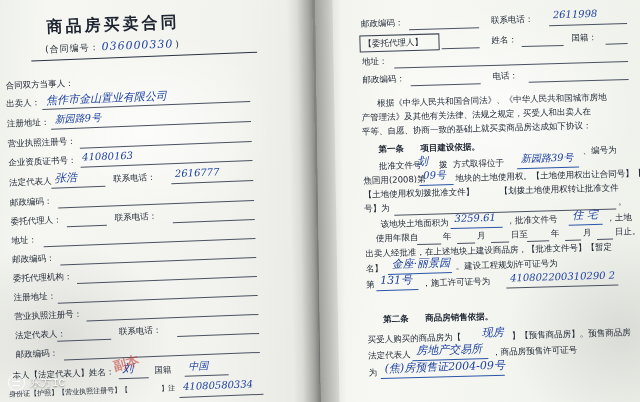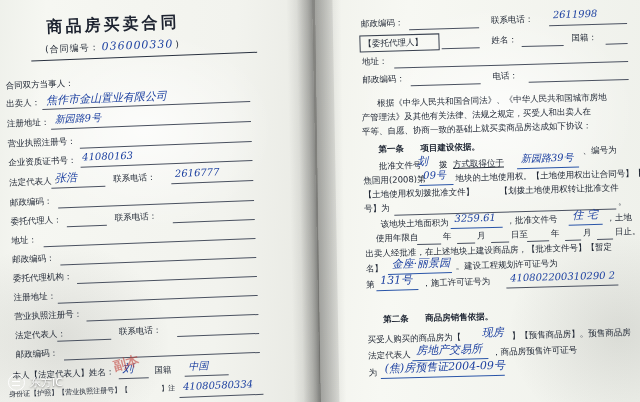--- a/index.html
+++ b/index.html
@@ -68,21 +68,21 @@
     transform:rotate(-1.1deg);
   }
   #title-rule{
     left:48px;top:66px;width:226px;border-bottom:1.5px solid #2a3240;
     transform:rotate(-1.1deg);
   }
 
   
   #logo{
     position:absolute;left:8px;top:374px;display:flex;align-items:center;gap:5px;
-    color:#ffffff;font-size:11px;text-shadow:0 1px 2px rgba(0,0,0,.55);
+    color:#ffffff;font-size:11px;text-shadow:0 1px 2px rgba(0,0,0,.55);font-family:Liberation Mono, monospace;
   }
   #logo .mark{
     width:15px;height:15px;border-radius:50%;border:1.6px solid #fff;
     display:inline-block;position:relative;
   }
   #logo .mark:after{
     content:"";position:absolute;left:3px;top:6px;width:8px;height:3px;
     border-top:1.5px solid #fff;border-bottom:1.5px solid #fff;
   }
   .lbl{font-size:8.5px;color:#222936;}
@@ -211,21 +211,21 @@
       <div class="t lbl" style="left:62px;top:112px;">根据《中华人民共和国合同法》、《中华人民共和国城市房地</div>
       <div class="t lbl" style="left:46px;top:126px;">产管理法》及其他有关法律、法规之规定，买受人和出卖人在</div>
       <div class="t lbl" style="left:46px;top:140px;">平等、自愿、协商一致的基础上就买卖商品房达成如下协议：</div>
 
       <div class="t lbl bold" style="left:62px;top:158px;">第一条</div>
       <div class="t lbl bold" style="left:104px;top:158px;">项目建设依据。</div>
 
       <div class="t lbl" style="left:62px;top:175px;">批准文件号</div>
       <div class="t hand hwb" style="left:100px;top:170px;">划</div>
       <div class="t lbl" style="left:122px;top:175px;">拨</div>
-      <div class="t lbl" style="left:136px;top:175px;text-decoration:underline;">方式取得位于</div>
+      <div class="t lbl" style="left:136px;top:175px;">方式取得位于</div>
       <div class="t hand hw" style="left:204px;top:171px;">新园路39号</div>
       <div class="blueline" style="position:absolute;left:200px;top:185px;width:62px;"></div>
       <div class="t lbl" style="left:266px;top:165px;">、编号为</div>
 
       <div class="t lbl" style="left:46px;top:189px;">焦国用(2008)第</div>
       <div class="t hand hw" style="left:106px;top:185px;">09号</div>
       <div class="blueline" style="position:absolute;left:102px;top:199px;width:34px;"></div>
       <div class="t lbl" style="left:138px;top:189px;">地块的土地使用权。【土地使用权出让合同号】【</div>
 
       <div class="t lbl" style="left:46px;top:203px;">【土地使用权划拨批准文件】</div>

